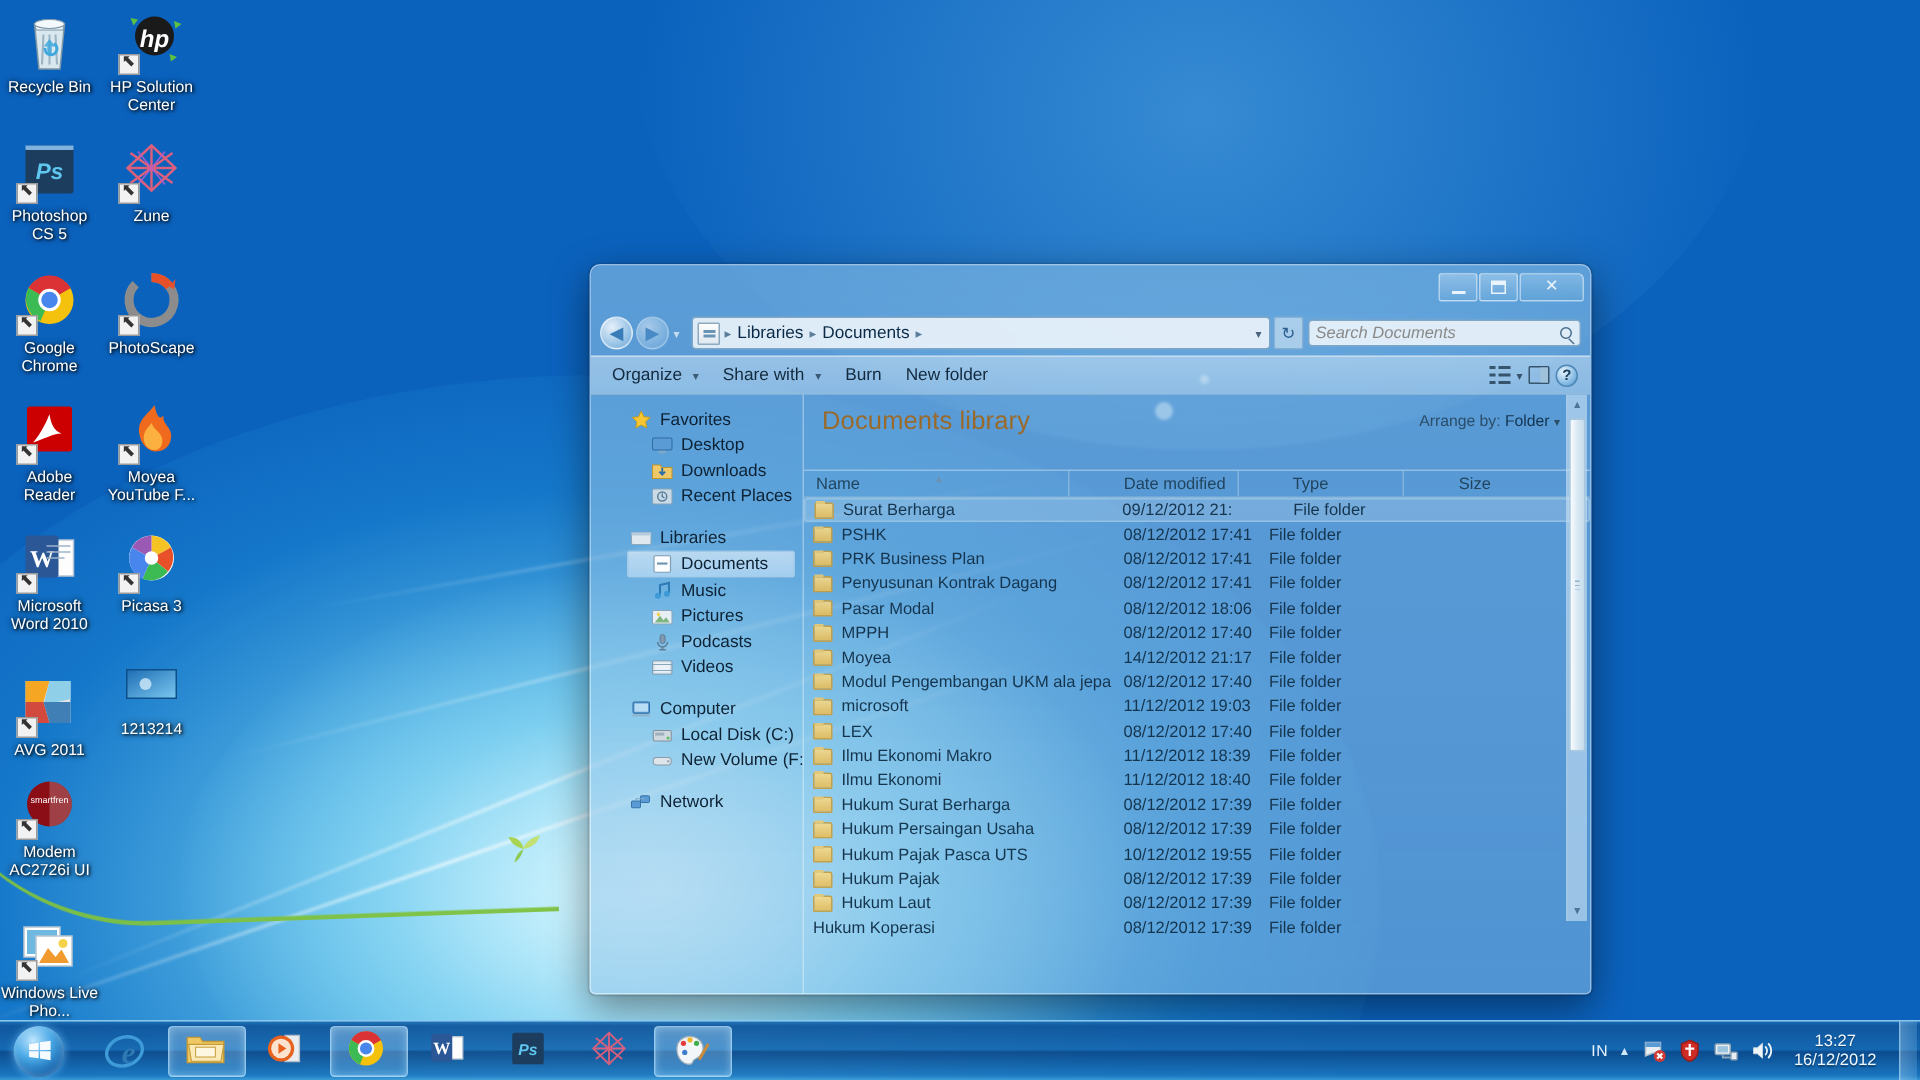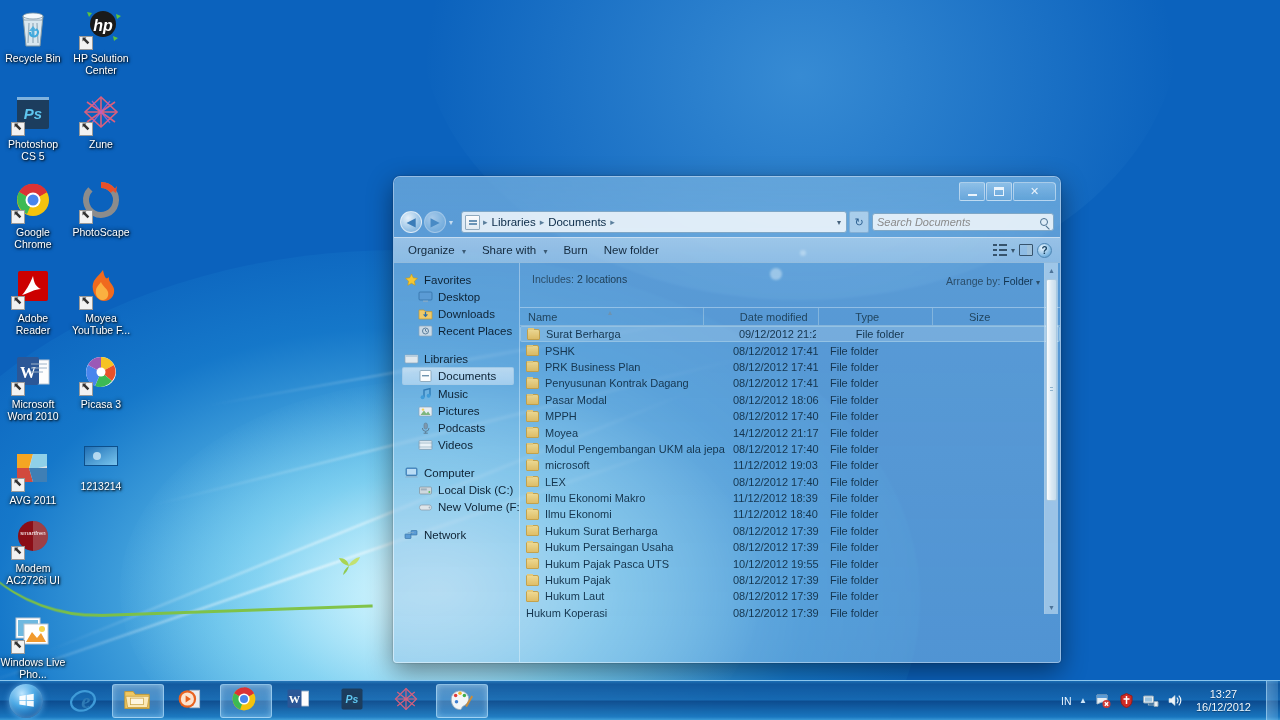--- a/index.html
+++ b/index.html
@@ -170,21 +170,21 @@
   .viewicon i{position:absolute;left:0;width:4px;height:2px;background:#37546d;}
   .viewicon i:nth-child(1){top:0} .viewicon i:nth-child(2){top:5px} .viewicon i:nth-child(3){top:10px}
   .viewicon b{position:absolute;left:6px;width:8px;height:1.5px;background:#37546d;}
   .viewicon b:nth-of-type(1){top:0} .viewicon b:nth-of-type(2){top:5px} .viewicon b:nth-of-type(3){top:10px}
   .paneicon{width:14px;height:12px;border:1.4px solid #37546d;border-radius:1px;position:relative;}
   .paneicon::after{content:"";position:absolute;right:0;top:0;bottom:0;width:5px;background:#9fc2dc;}
   .helpicon{width:15px;height:15px;border-radius:50%;background:radial-gradient(circle at 35% 30%,#eaf6ff,#79b4e0 70%,#3e7fb4);
     border:1px solid #4e86b4;color:#17405f;font-size:10px;font-weight:bold;display:flex;align-items:center;justify-content:center;}
 
   
-  #winbody { position: relative; display: flex; height: 412px; }
+  #winbody { position: relative; display: flex; height: 412px; padding-left: 16px; }
   #navpane {
     width: 125px; flex: none; padding: 8px 0 0 6px;
     font-size: 11.5px; color: #0d2234; overflow: hidden;
   }
   .nav-item { display:flex; align-items:center; height: 17px; padding-left: 4px; white-space: nowrap;}
   .nav-item.child { padding-left: 18px; }
   .nav-item.sel {
     background: linear-gradient(to bottom, rgba(255,255,255,.55), rgba(214,234,250,.55));
     border: 1px solid rgba(160,200,230,.8); border-radius: 2px; margin-left: 2px;
     height: 18px; padding-left: 15px; width: 112px;
@@ -732,24 +732,21 @@
                 <path d="M4 6 V4.5 h6" stroke="#7fa8c9" stroke-width=".8" fill="none"></path>
               </svg>
           </span>
           <span>Network</span>
         </div>
       </div>
 
       <div id="listpane">
 
         <div id="libhead">
-          <div id="libsub">
-            <span>Includes:</span>
-            <span class="val">2 locations</span>
-          </div>
+          <div id="libtitle">Documents library</div>
         </div>
 
         <div id="arrangeby">
           <span>Arrange by:</span>
           <span class="val">Folder</span>
           <span class="cv">▾</span>
         </div>
 
         <div id="colhead">
           <div class="col c-name">

